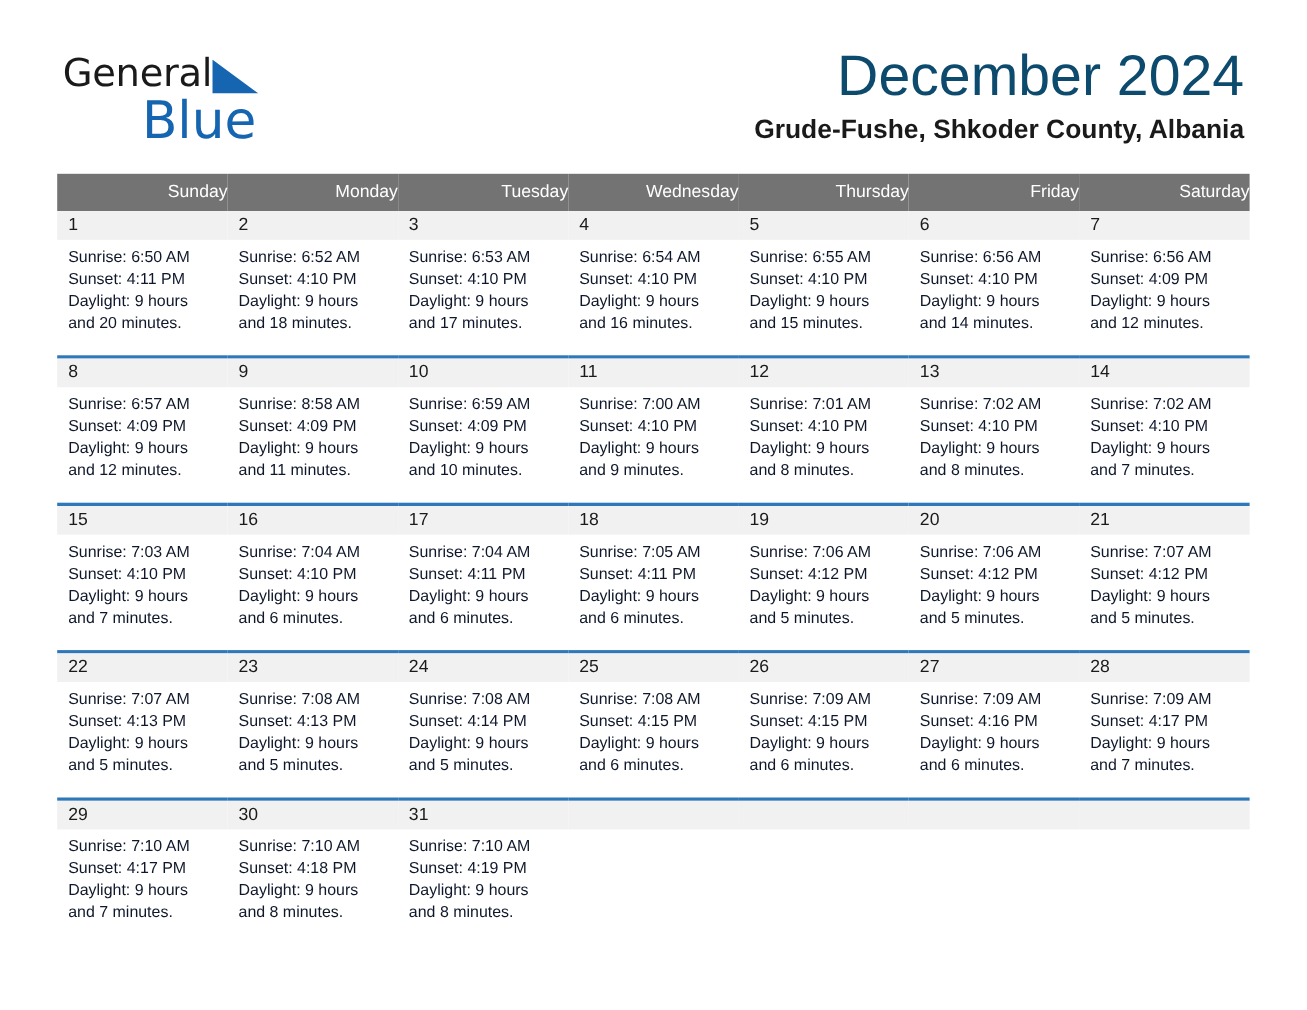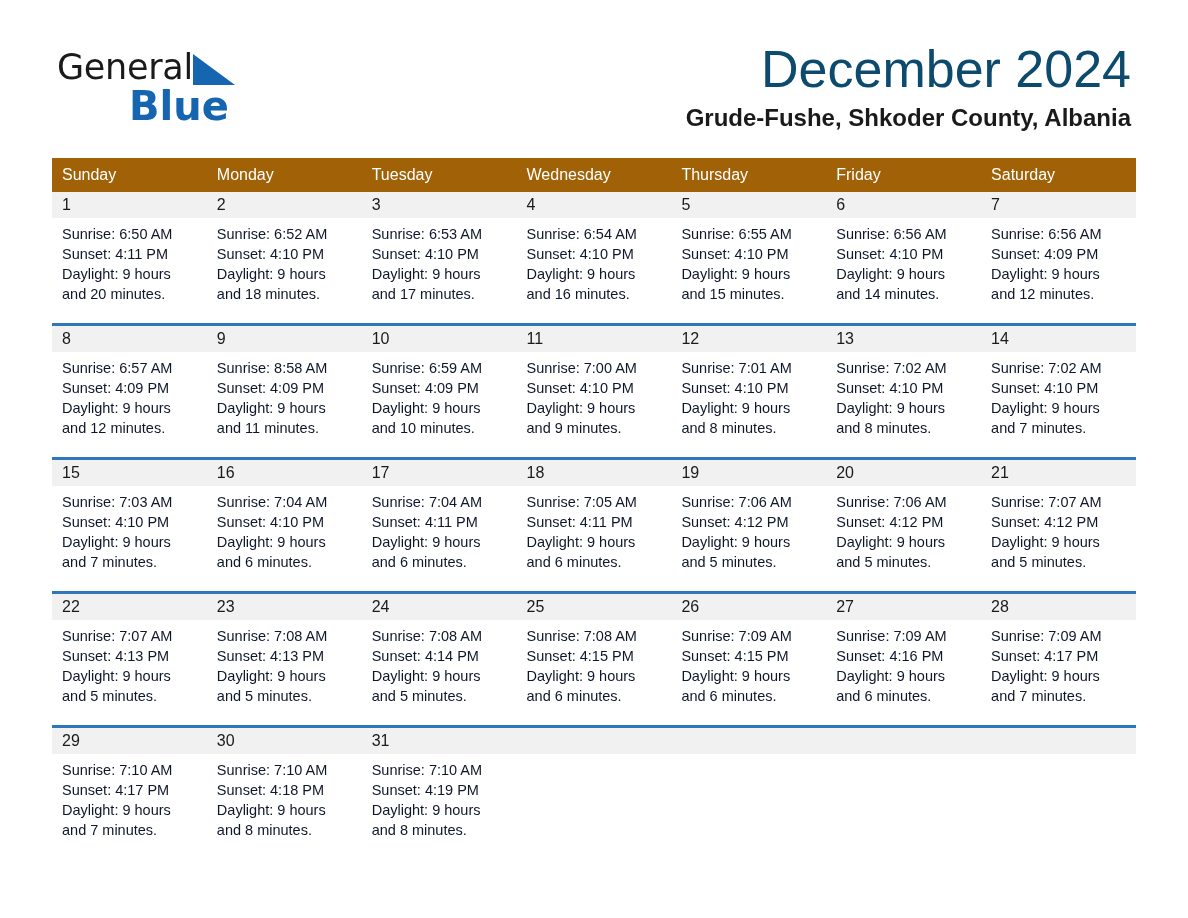--- a/index.html
+++ b/index.html
@@ -57,24 +57,24 @@
   .brand-flag {
     display: inline-block;
     width: 42px;
     height: 31px;
     vertical-align: top;
     margin-left: 0px;
     margin-top: 4px;
   }
   .brand-row2 {
     display: block;
-    font-size: 40px;
+    font-size: 47px;
     color: #1565b0;
     font-family: "DejaVu Sans", sans-serif;
-    font-weight: 700;
+    font-weight: 400;
     margin-left: 72px;
     margin-top: -2px;
   }
 
   .titles {
     position: absolute;
     right: 57px;
     top: 44px;
     text-align: right;
   }
@@ -100,25 +100,25 @@
   .calendar {
     position: absolute;
     left: 52px;
     top: 158px;
     width: 1084px;
     border-collapse: collapse;
     table-layout: fixed;
   }
 
   .calendar th {
-    background: #a16207;
+    background: #737373;
     color: #ffffff;
     font-size: 16px;
     font-weight: 400;
-    text-align: left;
+    text-align: right;
     padding: 8px 0 8px 10px;
     height: 18px;
     border: none;
     vertical-align: middle;
   }
 
   .calendar td {
     width: 154.85px;
     vertical-align: top;
     padding: 0;

